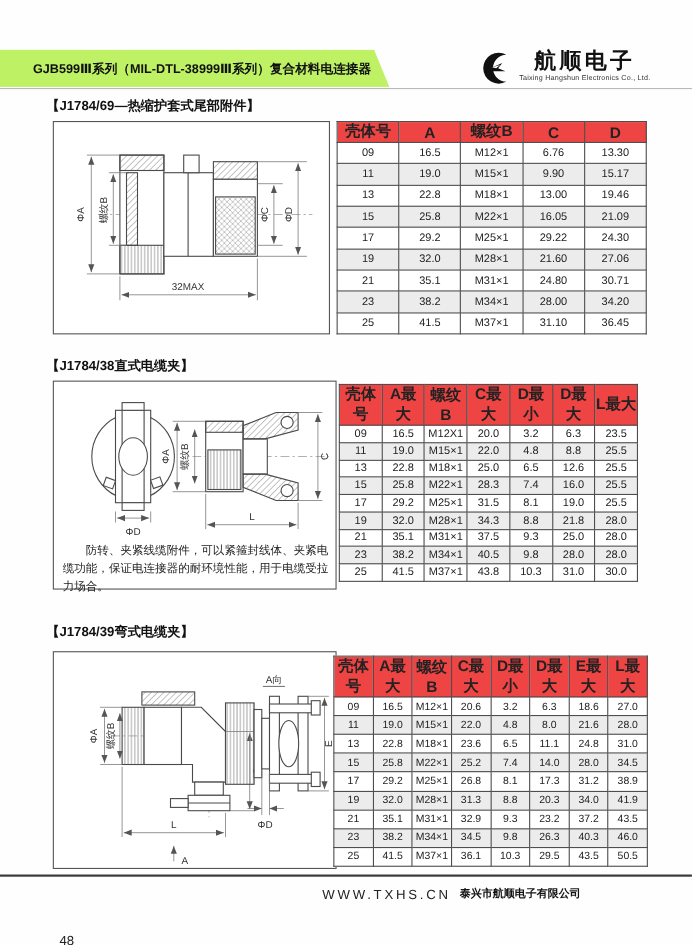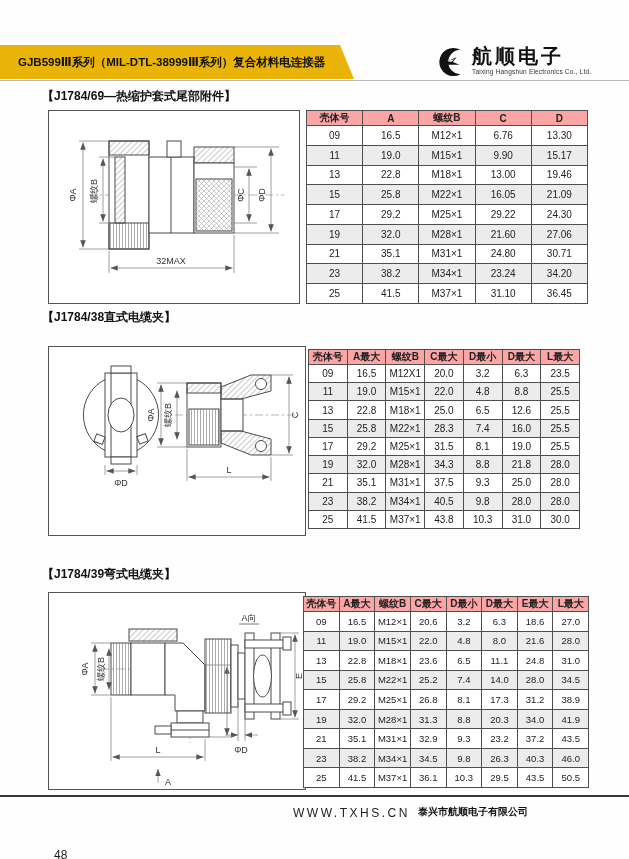--- a/index.html
+++ b/index.html
@@ -8,52 +8,52 @@
     background:#ffffff;
     font-family:"Liberation Sans","DejaVu Sans",sans-serif;
     position:relative;
     color:#222;
   }
   .page { position:absolute; inset:0; background:#fefefe; overflow:hidden; }
 
   
   .banner {
     position:absolute; left:0; top:45px; width:354px; height:34px;
-    background:#eab308;
+    background:#bef264;
     clip-path:polygon(0 0, calc(100% - 14px) 0, 100% 100%, 0 100%);
-    display:flex; align-items:center; padding-left:18px;
+    display:flex; align-items:center; padding-left:30px;
   }
   .banner .title { font-size:11.5px; font-weight:700; color:#111; white-space:nowrap; }
-  .logo { position:absolute; left:436px; top:46px; display:flex; align-items:flex-start; }
+  .logo { position:absolute; left:436px; top:46px; display:flex; align-items:flex-start;text-align:center; }
   .logo svg { width:30px; height:32px; margin-right:6px; }
   .logo-name { font-size:20px; font-weight:700; letter-spacing:3px; color:#111; line-height:1.05; }
   .logo-sub { font-size:6.5px; color:#333; margin-top:1px; letter-spacing:0.2px; }
   .hr-line { position:absolute; top:80px; left:0; width:629px; height:1px; background:#b9b9b9; }
 
   
   .sec-title { position:absolute; left:42px; font-size:12px; font-weight:600; color:#111; }
-  .st1 { top:88px; } .st2 { top:309px;text-align:center; } .st3 { top:566px; }
+  .st1 { top:88px; } .st2 { top:324px;text-align:center; } .st3 { top:566px; }
 
   .draw-box { position:absolute; border:1.5px solid #555; background:#fff; }
   .box1 { left:48px; top:110px; width:252px; height:194px; }
   .box2 { left:48px; top:346px; width:258px; height:190px; }
   .box3 { left:48px; top:592px; width:258px; height:198px; }
   .draw-box svg.dw { display:block; }
   svg.dw text { font-family:"Liberation Sans","DejaVu Sans",sans-serif; font-size:9px; fill:#333; }
 
   .note {
     position:absolute; left:8px; right:6px; top:147px;
     font-size:10.5px; line-height:1.5; color:#222; text-indent:2em;
   }
 
   
   table.t { position:absolute; border-collapse:collapse; table-layout:fixed; background:#fff; border:1.5px solid #4e4e4e; }
   .t th,.t td { border:1px solid #4e4e4e; text-align:center; vertical-align:middle; padding:0; color:#222; }
   .t td { font-size:10px; }
-  .t th { background:#fca5a5; font-weight:700; font-size:10px; }
+  .t th { background:#ef4444; font-weight:700; font-size:14px; }
   .t tr.alt td { background:#ececec; }
   .t1 { left:306px; top:110px; width:282px; height:194px; }
   .t2 { left:308px; top:349px; width:272px; height:180px; }
   .t3 { left:303px; top:596px; width:286px; height:192px; }
   .t3 td { font-size:9.5px; }
 
   
   .footer-line { position:absolute; top:795px; left:0; width:629px; height:2px; background:#3a3a3a; }
   .page-num { position:absolute; left:54px; top:848px; font-size:12px; }
   .website { position:absolute; left:293px; top:806px; font-size:12px; letter-spacing:2.5px; }
@@ -193,21 +193,21 @@
           <td>21</td>
           <td>35.1</td>
           <td>M31×1</td>
           <td>24.80</td>
           <td>30.71</td>
         </tr>
         <tr class="alt">
           <td>23</td>
           <td>38.2</td>
           <td>M34×1</td>
-          <td>23.24</td>
+          <td>28.00</td>
           <td>34.20</td>
         </tr>
         <tr>
           <td>25</td>
           <td>41.5</td>
           <td>M37×1</td>
           <td>31.10</td>
           <td>36.45</td>
         </tr>
       </tbody>
@@ -267,20 +267,21 @@
         <line x1="138" y1="102" x2="138" y2="134"></line>
           <line x1="222" y1="110" x2="222" y2="134"></line>
         <line x1="139.5" y1="130" x2="220.5" y2="130" marker-start="url(#a2)" marker-end="url(#a2)"></line>
       </g>
       <text x="72" y="139" text-anchor="middle">ΦD</text>
       <text transform="translate(105,68) rotate(-90)" text-anchor="middle">ΦA</text>
       <text transform="translate(122,68) rotate(-90)" text-anchor="middle" font-size="8">螺纹B</text>
       <text transform="translate(249,68) rotate(-90)" text-anchor="middle">C</text>
       <text x="180" y="126" text-anchor="middle">L</text>
     </svg>
+    <p class="note">防转、夹紧线缆附件，可以紧箍封线体、夹紧电缆功能，保证电连接器的耐环境性能，用于电缆受拉力场合。</p>
   </div>
 
   <table class="t t2">
     <thead>
         <tr>
           <th>壳体号</th>
           <th>A最大</th>
           <th>螺纹B</th>
           <th>C最大</th>
           <th>D最小</th>

